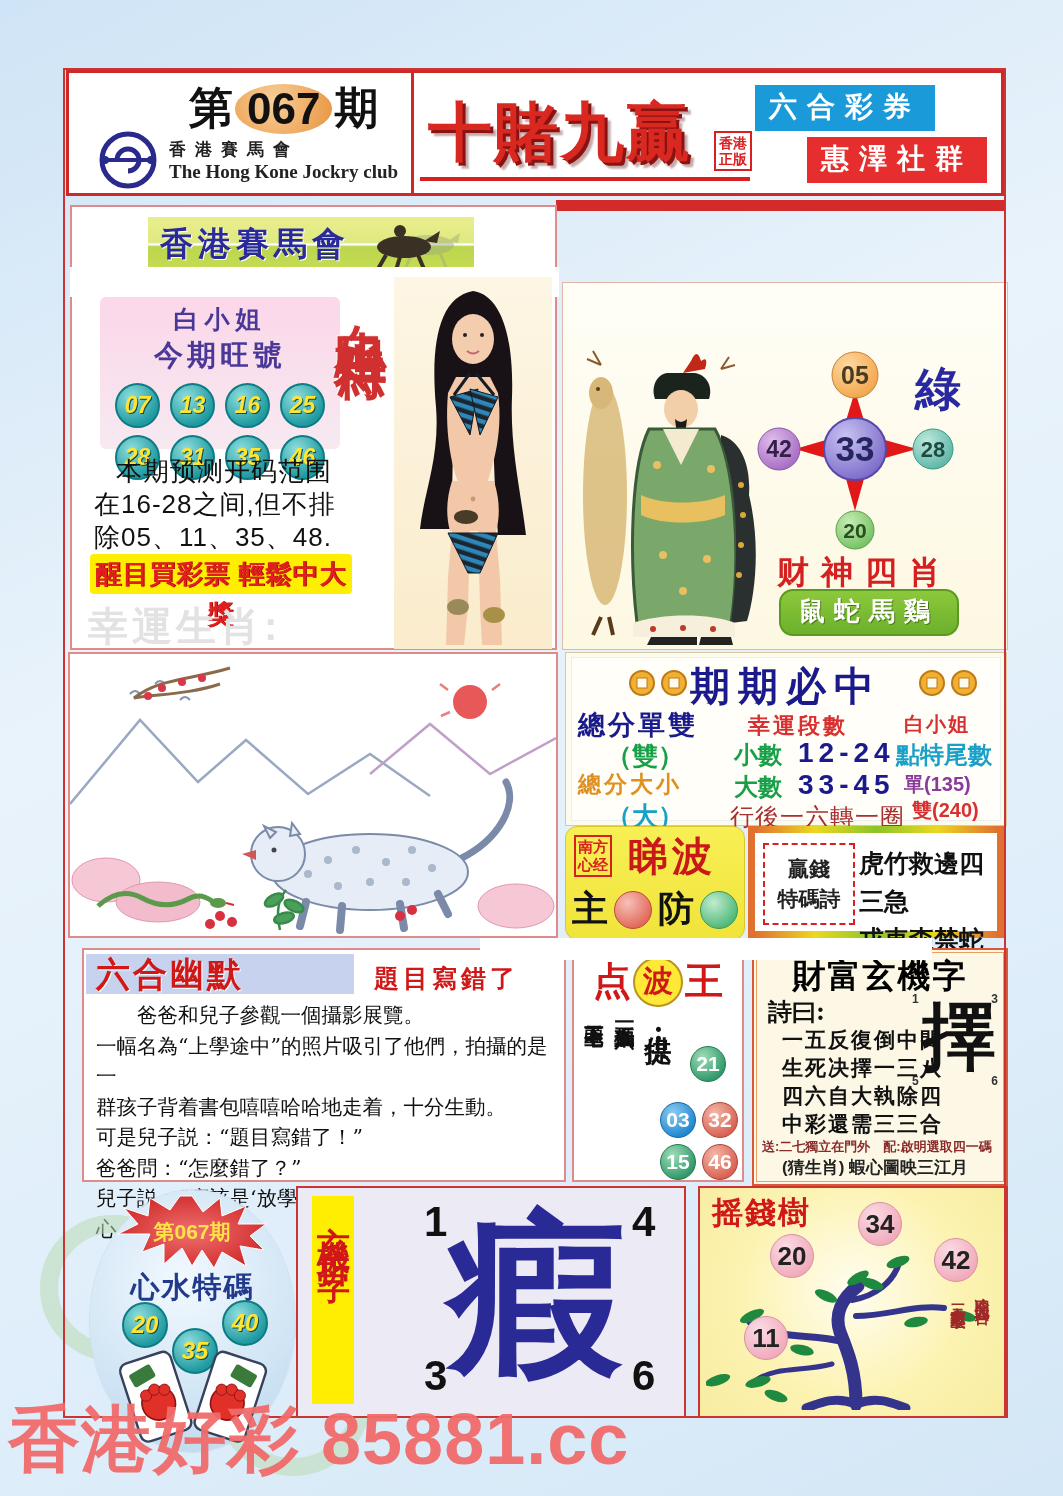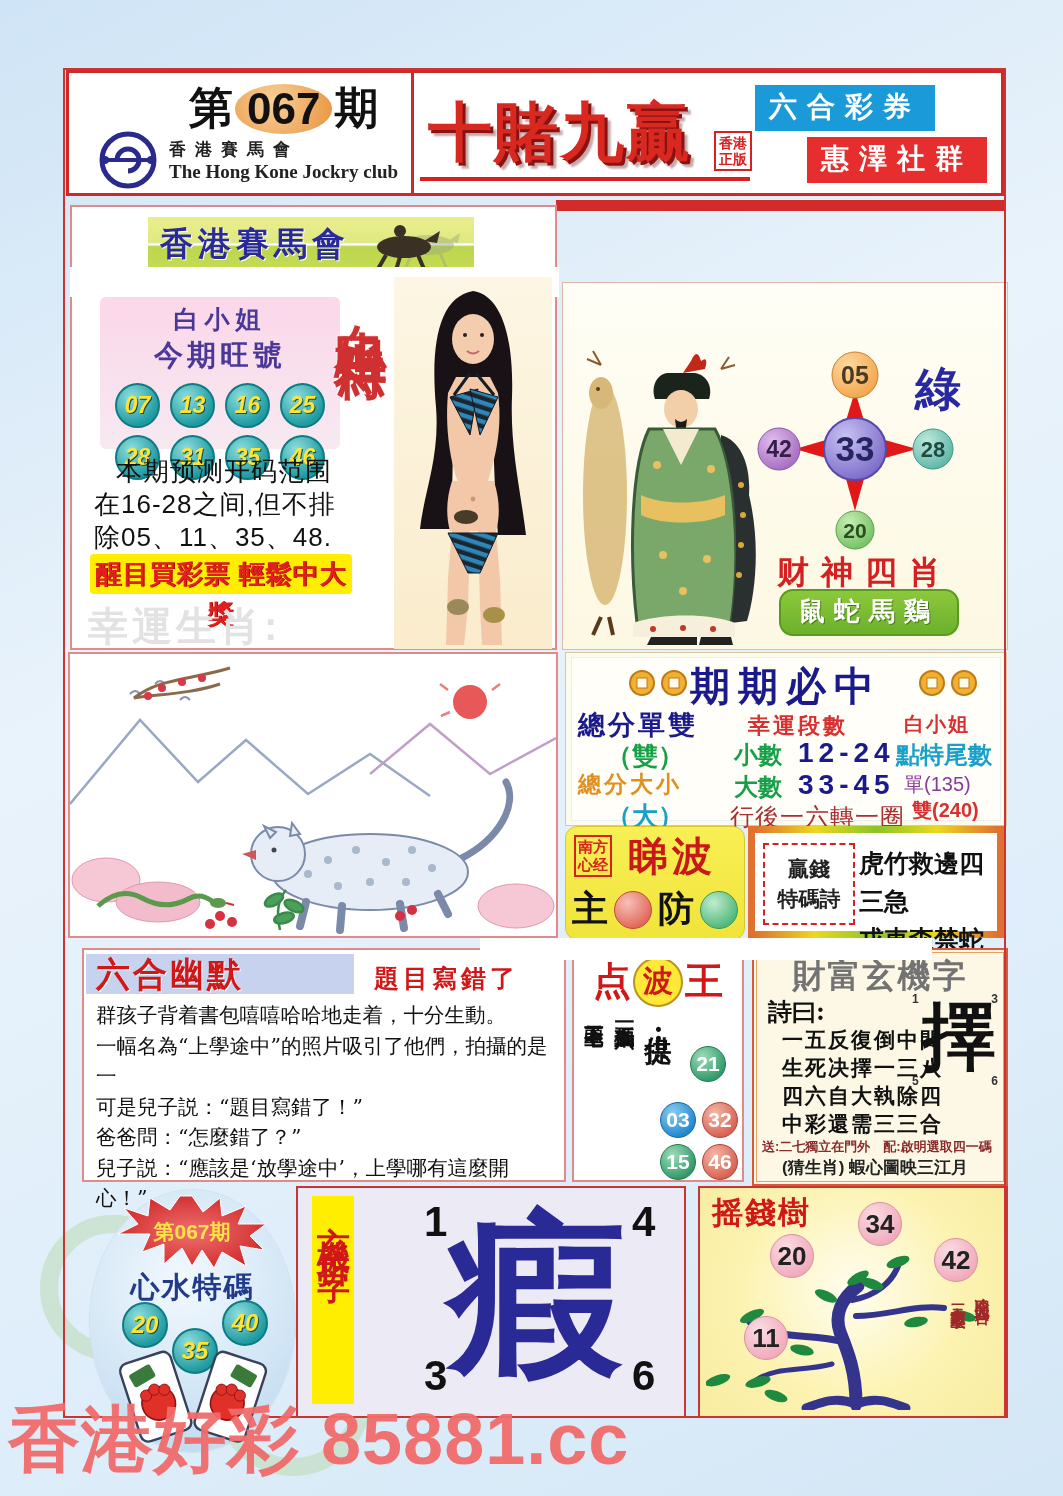--- a/index.html
+++ b/index.html
@@ -74,21 +74,21 @@
   .qq-inner{position:absolute;left:5px;top:4px;right:5px;bottom:4px;background:#fffef8;border:1px solid #eee;}
   .qq-title{position:absolute;left:0;top:6px;width:100%;text-align:center;font-size:40px;font-weight:900;color:#1a1a8c;
      font-family:"DejaVu Serif",serif;letter-spacing:8px;}
   .qq span{position:absolute;white-space:nowrap;}
   .q-navy{color:#1a1a8c;font-weight:900;font-size:27px;letter-spacing:3px;}
   .q-green{color:#18a048;font-weight:900;}
   .q-orange{color:#e09020;font-weight:900;font-size:23px;letter-spacing:3px;}
   .q-cyan{color:#18a0c8;font-weight:900;}
   .q-red{color:#d83030;font-weight:bold;}
   .q-darkred{color:#a83030;font-weight:400;}
-  .q-purple{color:#8a3a9a;font-weight:400;}
+  .q-purple{color:#8a3a9a;font-weight:700;}
   
   .tb-box{left:565px;top:826px;width:178px;height:112px;background:linear-gradient(180deg,#f8ef55,#f0e43a);border-radius:12px;border:1px solid #d8c830;}
   .tb-seal{position:absolute;left:8px;top:8px;border:2px solid #d82020;color:#d82020;font-size:15px;font-weight:bold;line-height:18px;padding:1px 2px;text-align:center;}
   .tb-title{position:absolute;left:62px;top:2px;font-size:40px;font-weight:900;color:#c81818;font-family:"DejaVu Serif",serif;letter-spacing:4px;}
   .tb-row{position:absolute;left:6px;top:58px;display:flex;align-items:center;gap:6px;}
   .tb-label{font-size:36px;font-weight:900;color:#111;}
   .dot{width:36px;height:36px;border-radius:50%;}
   .dot-pink{background:radial-gradient(circle at 35% 30%,#f8c0b8,#e06858 75%);border:1px solid #c04838;}
   .dot-green{background:radial-gradient(circle at 35% 30%,#c0ecd0,#50b878 75%);border:1px solid #389858;}
   
@@ -108,21 +108,21 @@
   
   .db-box{left:572px;top:948px;width:172px;height:234px;}
   .db-title{position:absolute;left:0;top:6px;width:100%;display:flex;justify-content:center;align-items:center;gap:2px;}
   .db-t{font-size:38px;font-weight:900;color:#d01818;font-family:"DejaVu Serif",serif;}
   .db-circle{width:46px;height:46px;border-radius:50%;background:#ffe838;border:2px solid #b8941c;display:flex;align-items:center;justify-content:center;
      font-size:30px;font-weight:900;color:#d01818;font-family:"DejaVu Serif",serif;}
   .db-v{position:absolute;font-family:"DejaVu Serif",serif;font-weight:bold;color:#111;}
   .db-balls .ball{width:36px;height:36px;font-size:21px;}
   
   .fx-box{left:752px;top:948px;width:252px;height:234px;background:#fdf8e6;border:2px solid #d85838;box-shadow:inset 0 0 0 2px #fdf8e6,inset 0 0 0 3px #e8a060;}
-  .fx-title{position:absolute;left:0;top:4px;width:100%;text-align:center;font-size:33px;font-weight:900;color:#737373;letter-spacing:2px;font-family:"DejaVu Serif",serif;}
+  .fx-title{position:absolute;left:0;top:4px;width:100%;text-align:center;font-size:33px;font-weight:900;color:#000000;letter-spacing:2px;font-family:"DejaVu Serif",serif;}
   .fx-intro{position:absolute;left:14px;top:46px;font-size:24px;font-weight:bold;color:#111;font-family:"DejaVu Serif",serif;}
   .fx-poem{position:absolute;left:28px;top:76px;font-size:21px;font-weight:bold;color:#111;font-family:"DejaVu Serif",serif;line-height:28px;letter-spacing:2px;}
   .fx-bigwrap{position:absolute;left:158px;top:42px;width:86px;height:96px;}
   .fx-big{position:absolute;left:10px;top:2px;font-size:74px;font-weight:900;color:#111;font-family:"DejaVu Serif",serif;line-height:84px;}
   .fx-corner{position:absolute;font-size:12px;color:#333;font-weight:bold;}
   .fx-small1{position:absolute;left:8px;top:188px;font-size:13px;font-weight:900;color:#8a2a2a;white-space:nowrap;}
   .fx-small2{position:absolute;left:28px;top:206px;font-size:17px;font-weight:900;color:#222;}
   
   .ring{position:absolute;border-radius:50%;border:18px solid rgba(186,218,178,.55);z-index:1;}
   .hp-oval{left:90px;top:1190px;width:205px;height:262px;border-radius:50%;z-index:6;
@@ -470,22 +470,23 @@
       <div>戎車森禁蛇前行</div>
     </div>
   </div>
   <div class="abs obscured"></div>
 
   <div class="box hm-box">
     <div class="hm-strip"></div>
     <div class="hm-title">六合幽默</div>
     <div class="hm-sub">題目寫錯了</div>
     <div class="hm-body">
+      <div>　　爸爸和兒子參觀一個攝影展覽。</div>
+      <div>一幅名為“上學途中”的照片吸引了他們，拍攝的是一</div>
       <div>群孩子背着書包嘻嘻哈哈地走着，十分生動。</div>
-      <div>一幅名為“上學途中”的照片吸引了他們，拍攝的是一</div>
       <div>可是兒子説：“題目寫錯了！”</div>
       <div>爸爸問：“怎麼錯了？”</div>
       <div>兒子説：“應該是‘放學途中’，上學哪有這麼開心！”</div>
     </div>
   </div>
 
   <div class="box db-box db-balls">
     <div class="db-title">
       <span class="db-t">点</span>
       <span class="db-circle">波</span>

